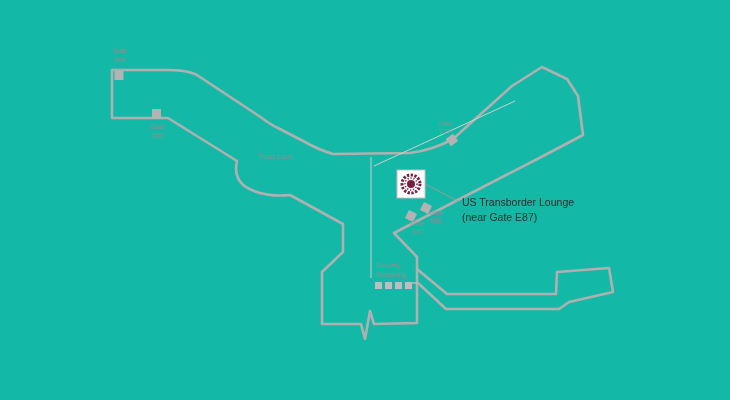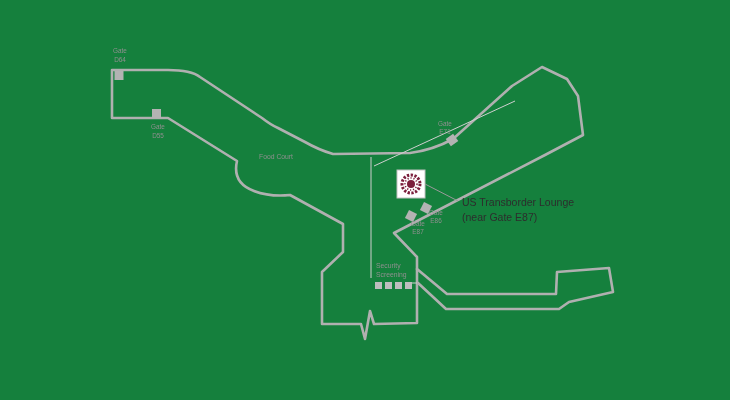--- a/index.html
+++ b/index.html
@@ -1,17 +1,17 @@
 <!DOCTYPE html>
 <html><head>
 <meta charset="utf-8">
 <style>
   html,body{margin:0;padding:0;background:#ffffff;}
   .stage{
-    position:relative;width:730px;height:400px;background:#15803d;
+    position:relative;width:730px;height:400px;background:#14b8a6;
     font-family:"Liberation Sans",sans-serif;overflow:hidden;
   }
   .stage svg{display:block;width:730px;height:400px;}
   .thick{fill:none;stroke:#b0b0b0;stroke-width:2.6;stroke-linejoin:round;stroke-linecap:round;}
   .thin{fill:none;stroke:#cfcfcf;stroke-width:1;}
   .leader{fill:none;stroke:#9a9a9a;stroke-width:1;}
   .marker{fill:#b3b3b3;}
   .sec-square{fill:#bdbdbd;}
   .gate-label{font-size:6.4px;fill:#8f8f8f;text-anchor:middle;}
   .area-label{font-size:6.8px;fill:#8f8f8f;}

